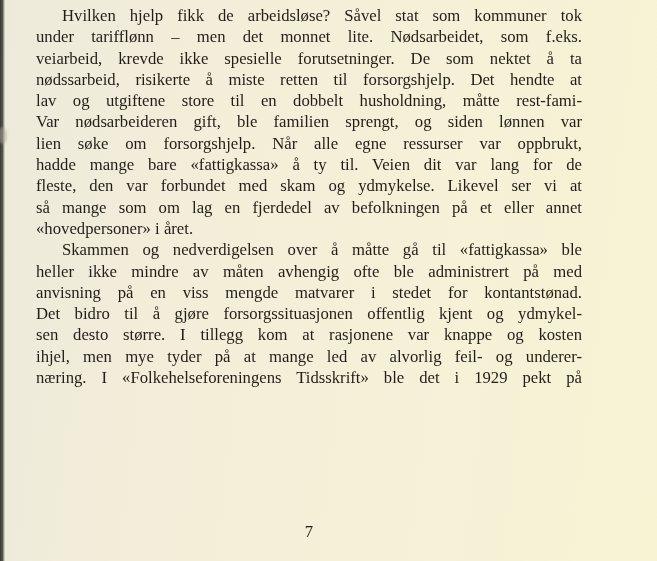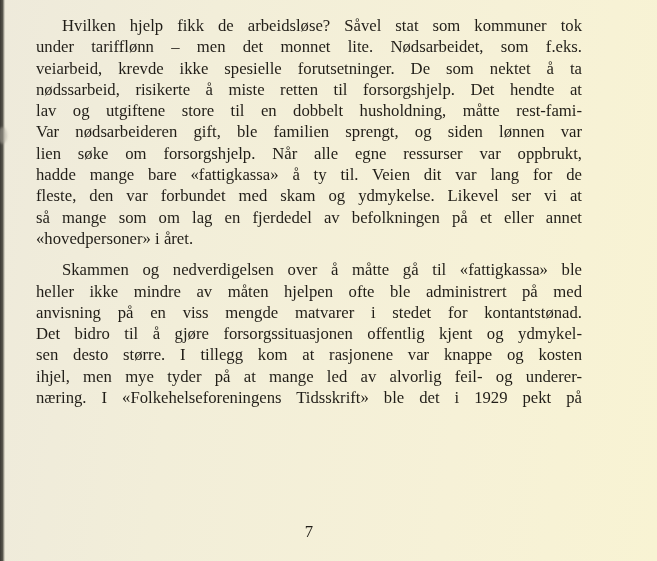--- a/index.html
+++ b/index.html
@@ -29,21 +29,21 @@
     position:absolute;left:36px;top:5px;width:546px;
     font-size:16.7px;line-height:21.3px;color:var(--ink);
     -webkit-font-smoothing:antialiased;
   }
   .para{margin:0;}
   .line{
     text-align:justify;
     text-align-last:justify;
     white-space:normal;
   }
-  .line.indent{text-indent:26px;margin-top:10px;}
+  .line.indent{text-indent:26px;}
   .line.ragged{text-align-last:auto;}
   .pagenum{
     position:absolute;left:36px;top:522px;width:546px;
     text-align:center;font-size:16.7px;color:var(--ink);
   }
 </style>
 </head>
 <body>
 
 <div class="page">
@@ -58,21 +58,21 @@
         <div class="line">lav og utgiftene store til en dobbelt husholdning, måtte rest-fami-</div>
         <div class="line">Var nødsarbeideren gift, ble familien sprengt, og siden lønnen var</div>
         <div class="line">lien søke om forsorgshjelp. Når alle egne ressurser var oppbrukt,</div>
         <div class="line">hadde mange bare «fattigkassa» å ty til. Veien dit var lang for de</div>
         <div class="line">fleste, den var forbundet med skam og ydmykelse. Likevel ser vi at</div>
         <div class="line">så mange som om lag en fjerdedel av befolkningen på et eller annet</div>
         <div class="line ragged">«hovedpersoner» i året.</div>
       </div>
       <div class="para">
         <div class="line indent">Skammen og nedverdigelsen over å måtte gå til «fattigkassa» ble</div>
-        <div class="line">heller ikke mindre av måten hjelpen ofte ble administrert på med</div>
+        <div class="line">heller ikke mindre av måten avhengig ofte ble administrert på med</div>
         <div class="line">anvisning på en viss mengde matvarer i stedet for kontantstønad.</div>
         <div class="line">Det bidro til å gjøre forsorgssituasjonen offentlig kjent og ydmykel-</div>
         <div class="line">sen desto større. I tillegg kom at rasjonene var knappe og kosten</div>
         <div class="line">ihjel, men mye tyder på at mange led av alvorlig feil- og underer-</div>
         <div class="line">næring. I «Folkehelseforeningens Tidsskrift» ble det i 1929 pekt på</div>
       </div>
     </div>
   <div class="pagenum">7</div>
 </div>
 

